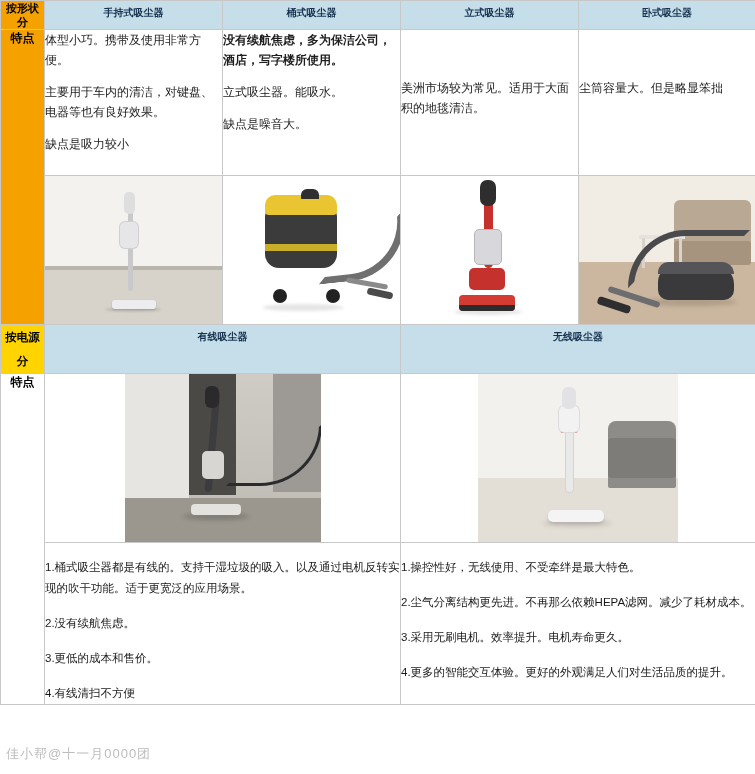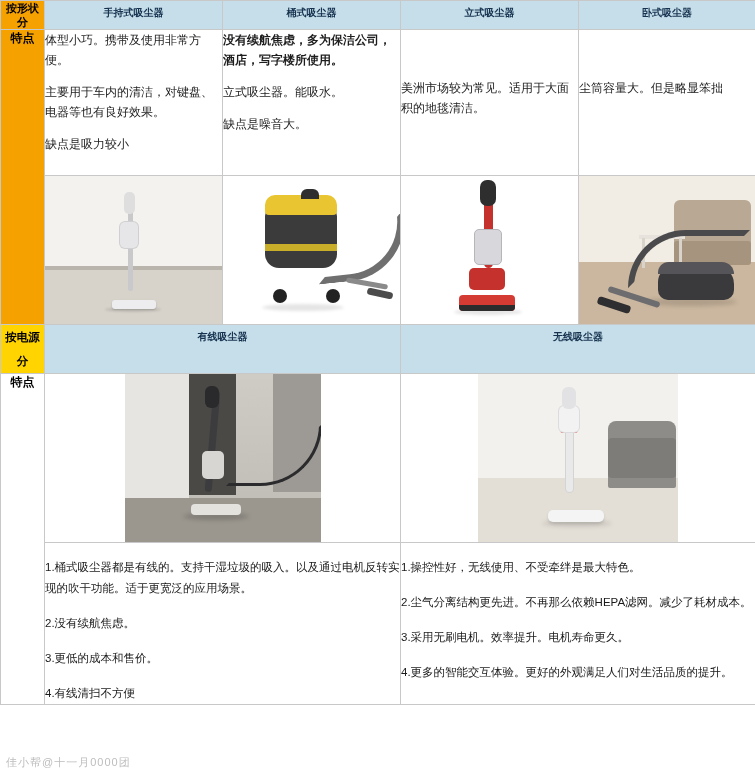--- a/index.html
+++ b/index.html
@@ -114,22 +114,22 @@
   .numlist {
     font-size: 11.5px;
     line-height: 21px;
     padding: 10px 9px;
   }
   .numlist p { margin: 14px 0 13px 0; }
   .numlist p:last-child { margin-bottom: 0; }
   .watermark {
     position: absolute;
     left: 6px;
-    bottom: 4px;
-    font-size: 11px;
+    bottom: 11px;
+    font-size: 13px;
     color: #bdbdbd;
     letter-spacing: 1px;
   }
 
   
   .ill { position: absolute; inset: 0; }
   .p1 { background: linear-gradient(#f2f2f0 0%, #eceae6 62%, #d8d4cd 62.5%, #cfcbc4 100%); }
   .p1 .wall { position:absolute; left:0; right:0; top:0; height:62%; background:#f3f2ef; }
   .p1 .floor { position:absolute; left:0; right:0; bottom:0; height:38%; background:#d7d3cb; }
   .p1 .skirt { position:absolute; left:0; right:0; top:61%; height:4px; background:#b9b5ad; }

